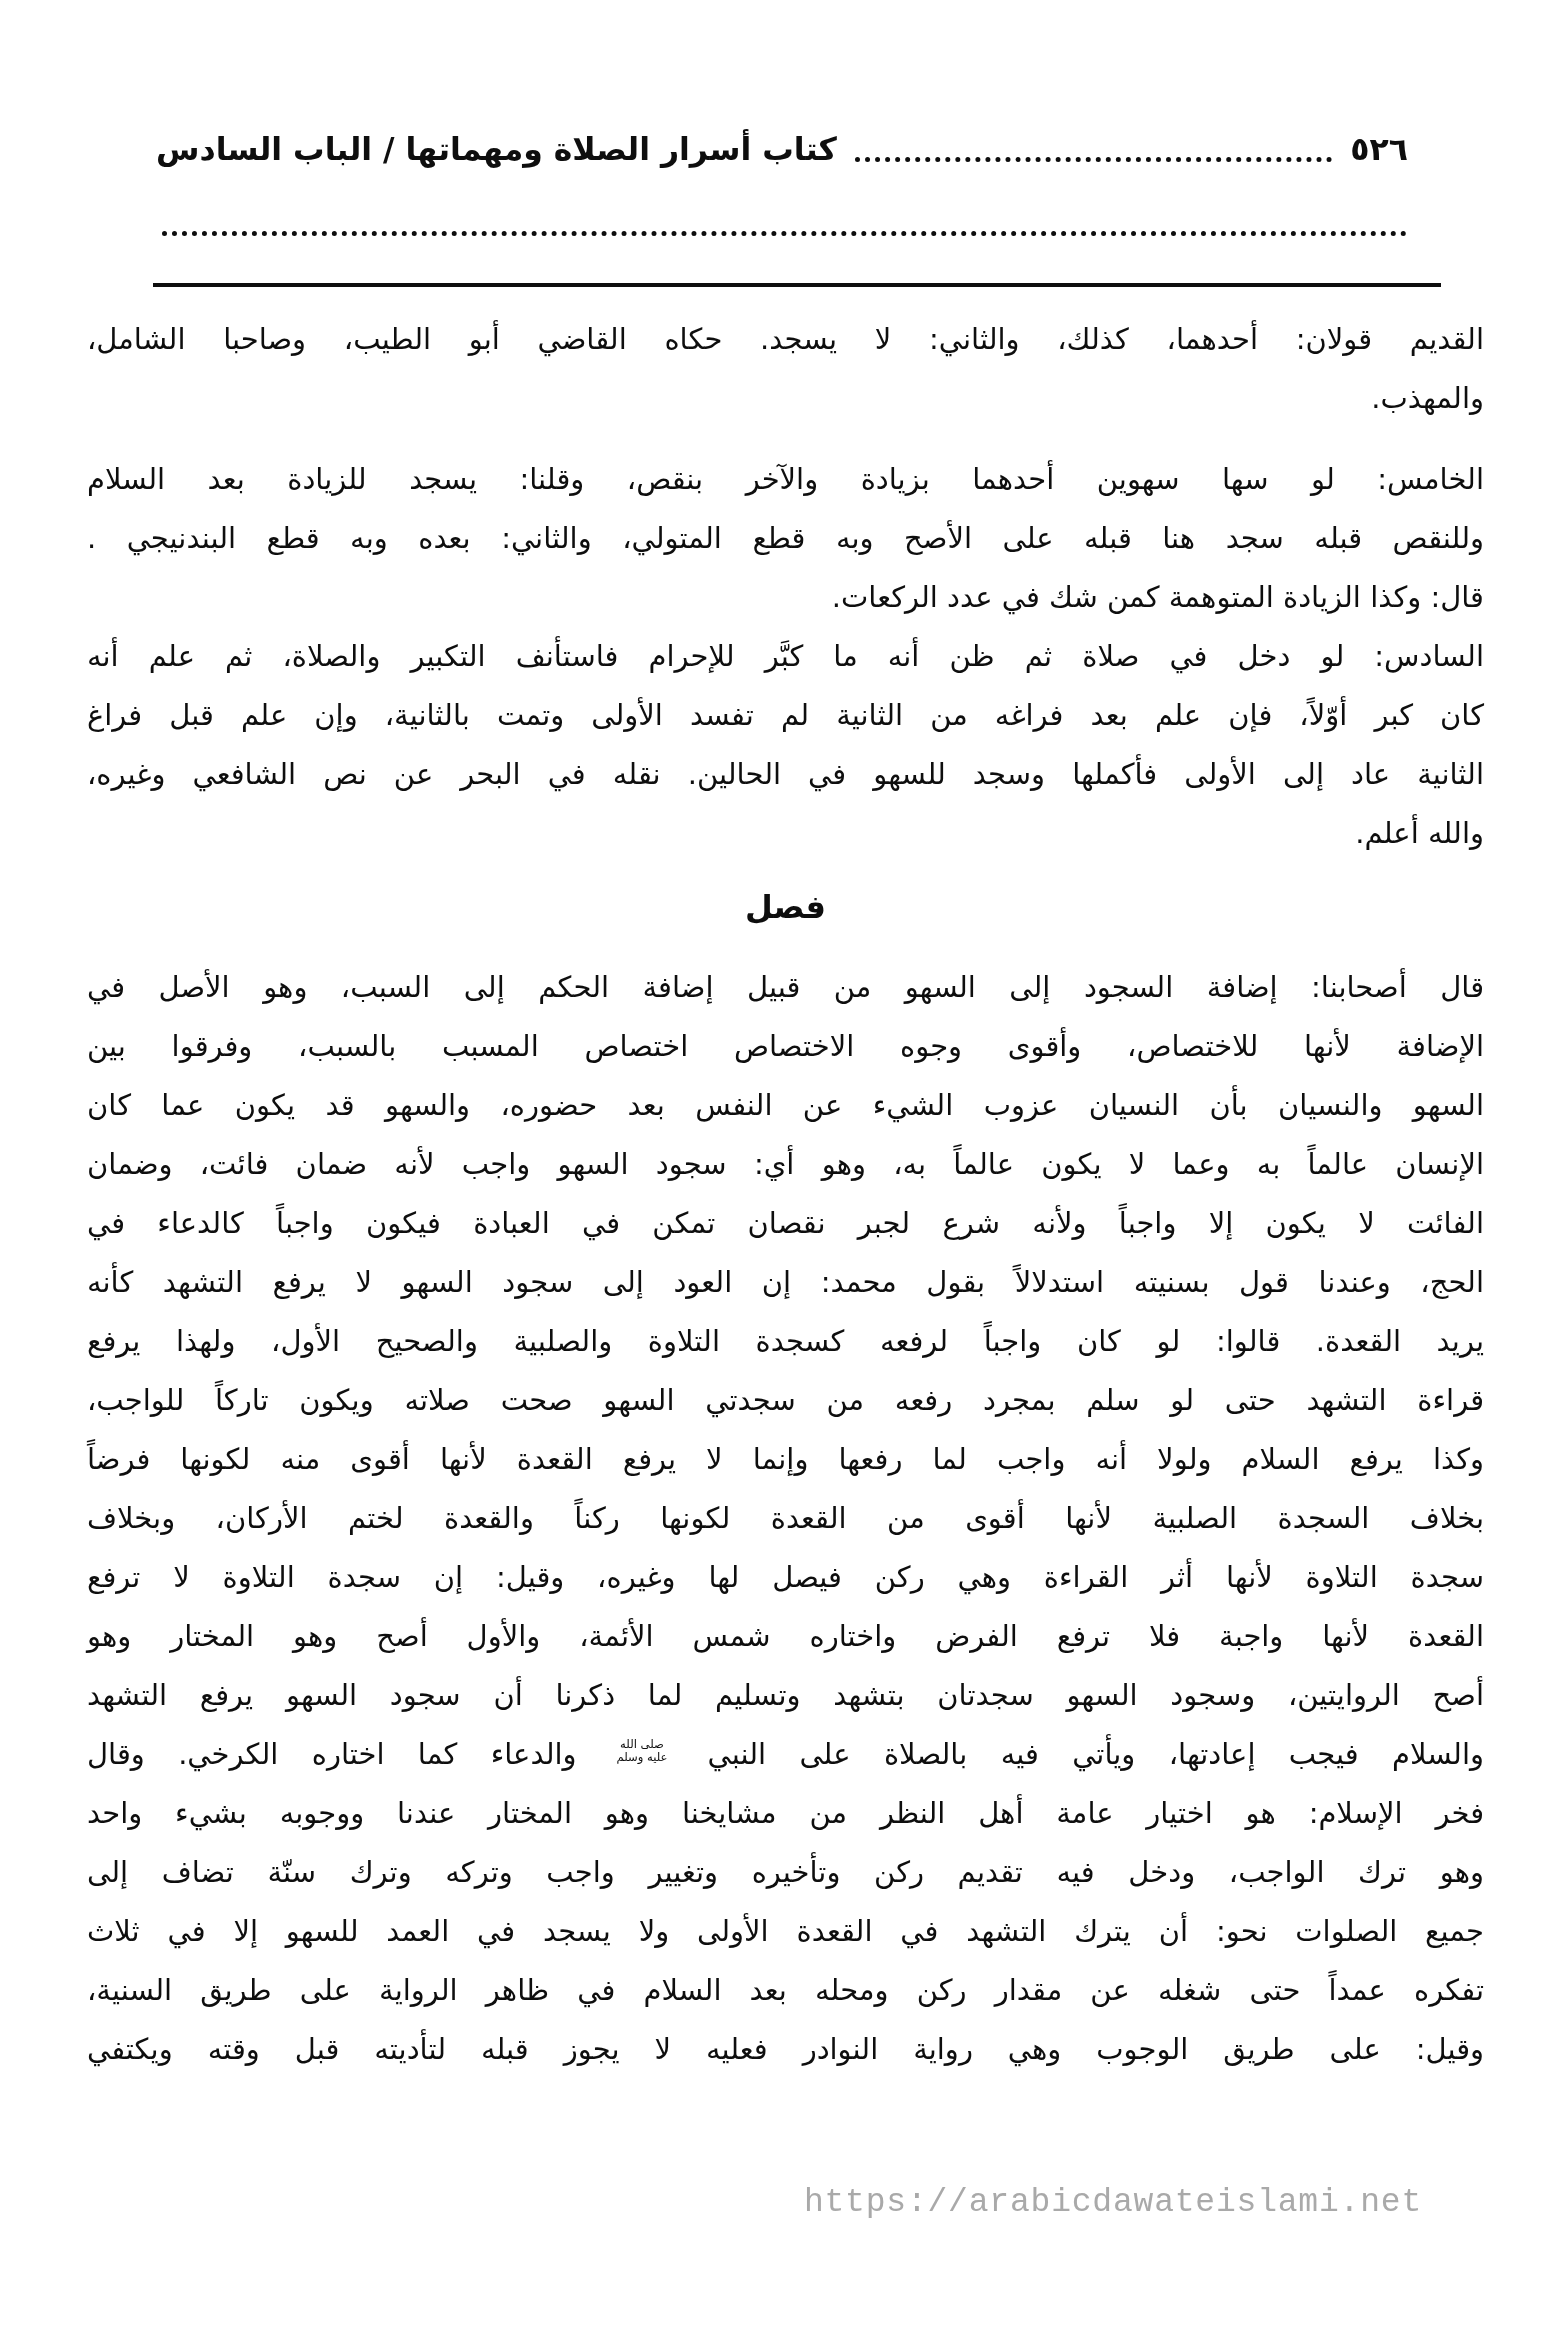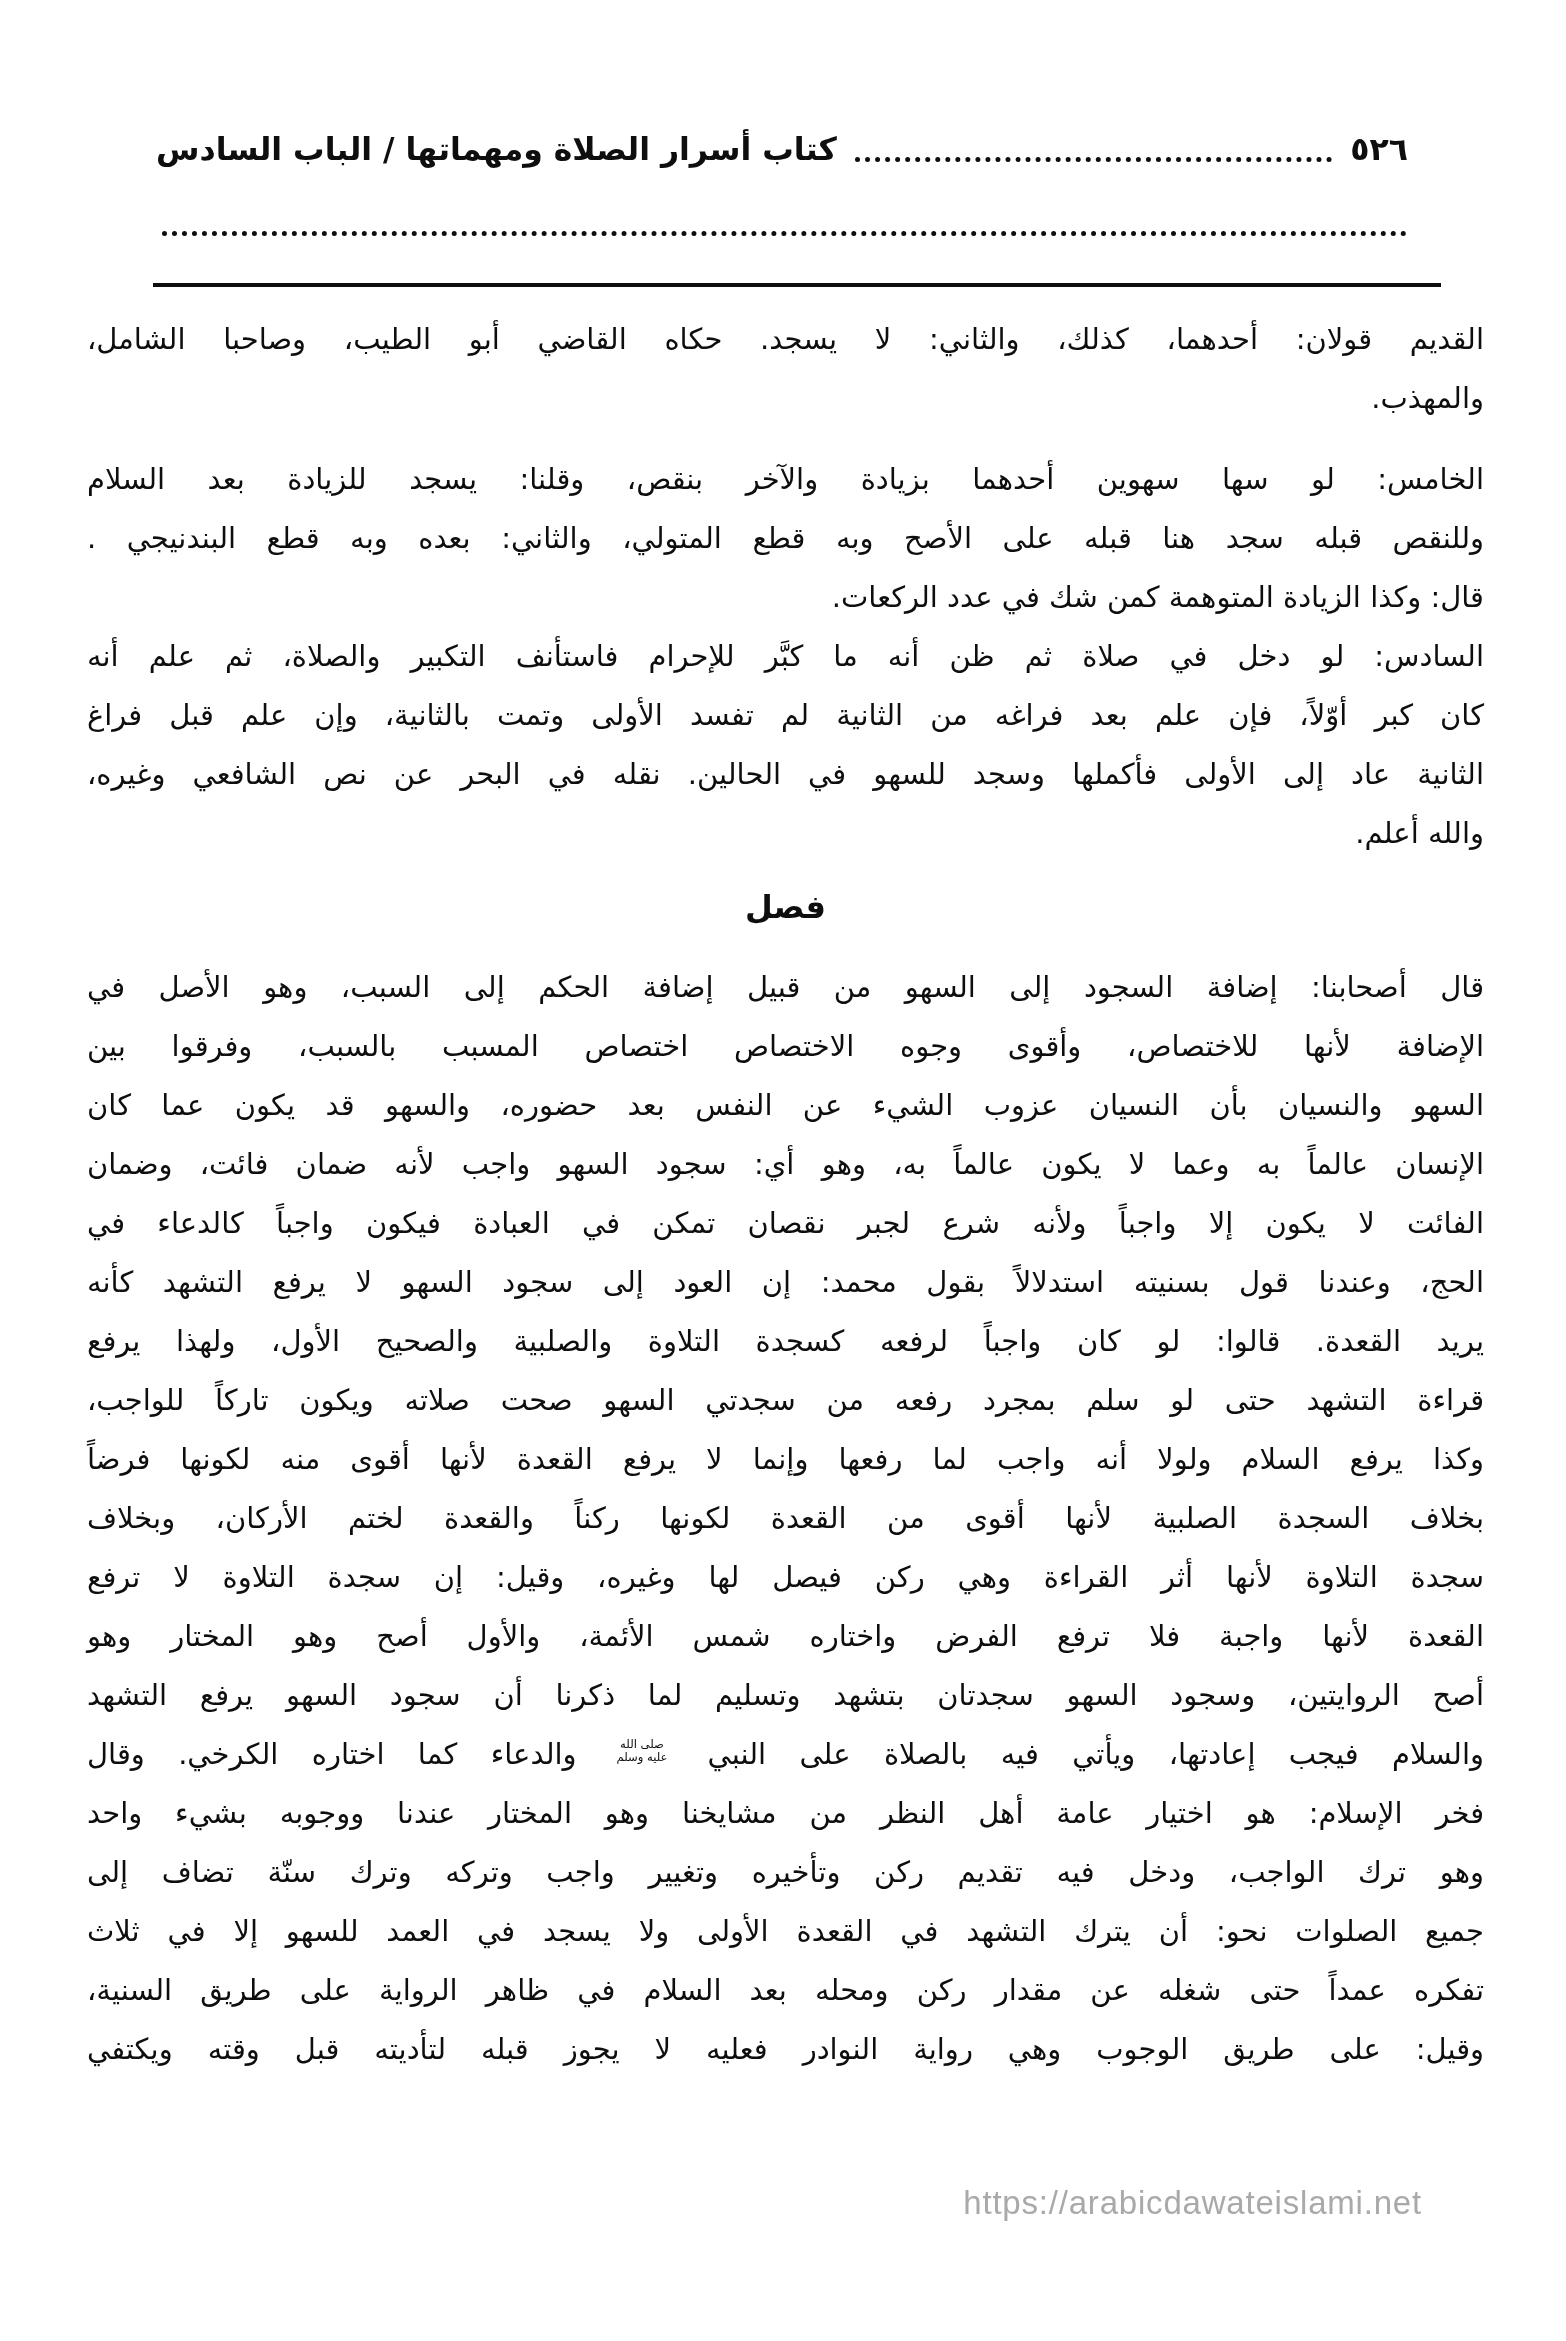--- a/index.html
+++ b/index.html
@@ -47,21 +47,21 @@
     display:inline-flex;flex-direction:column;justify-content:center;
     font-size:11.6px;line-height:13.3px;text-align:center;text-align-last:center;
     vertical-align:middle;margin:0 6.6px;transform:translateY(-5px);
     white-space:nowrap;
   }
   
   .watermark{
     position:absolute;top:2184px;right:145px;
     direction:ltr;font-size:33px;letter-spacing:0.8px;
     color:var(--wm,#a9a9a9);
-    font-family:Liberation Sans, sans-serif;
+    font-family:Liberation Mono, monospace;
   }
 </style>
 </head>
 <body style="--ink: #0e0e0e; --paper: #ffffff; --wm: #a9a9a9;">
 
 <div class="hdr">
   <span class="num">٥٢٦</span>
   <span class="leader"></span>
   <span class="title">كتاب أسرار الصلاة ومهماتها / الباب السادس</span>
 </div>

